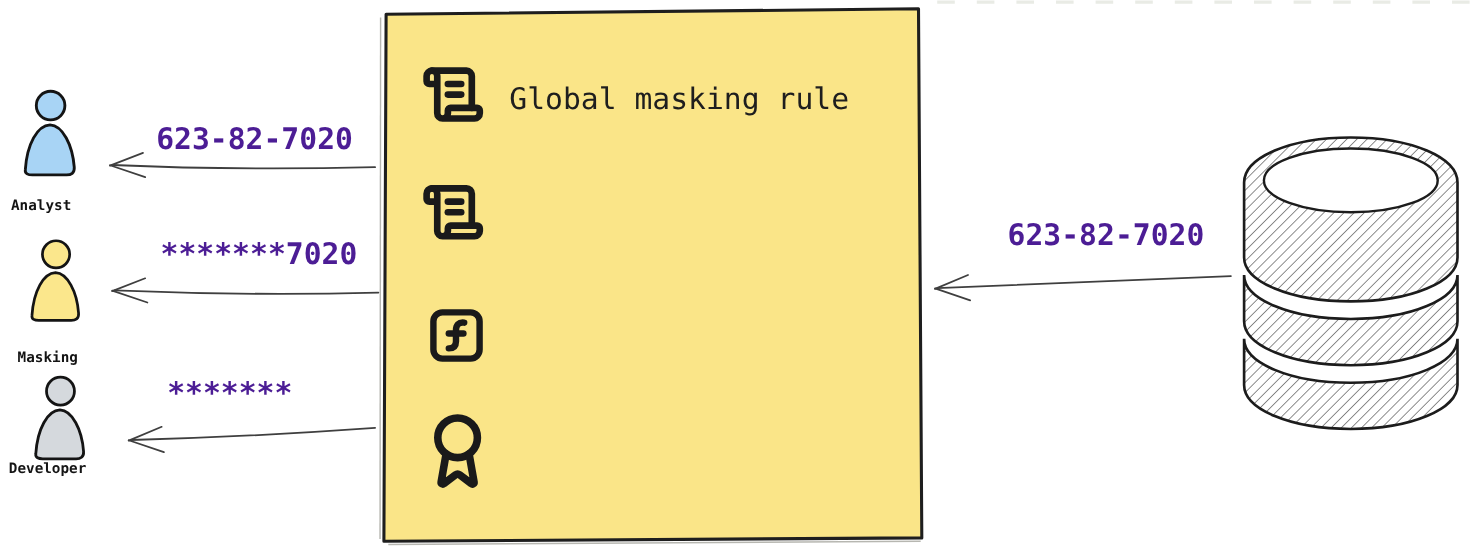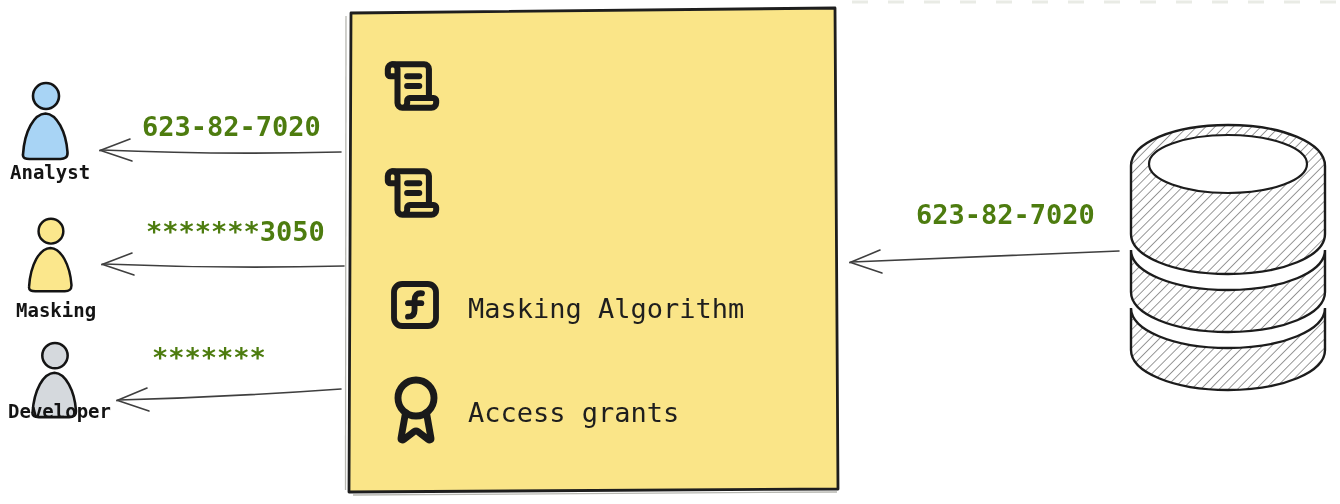--- a/index.html
+++ b/index.html
@@ -26,29 +26,30 @@
     line-height: 32px;
     white-space: nowrap;
     color: #1e1e1e;
   }
   .value-label {
     position: absolute;
     font-size: 27px;
     font-weight: 600;
     line-height: 32px;
     white-space: nowrap;
-    color: #4d7c0f;
+    color: #4c1d95;
   }
   .persona-label {
     position: absolute;
-    font-size: 19px;
+    font-size: 13px;
     font-weight: 600;
     line-height: 22px;
     white-space: nowrap;
     color: #141414;
+    margin-top: 16px;
   }
 </style>
 </head>
 <body>
 
 <div class="canvas">
 
   <svg class="abs" style="left:0;top:0" width="1340" height="504" viewBox="0 0 1340 504">
 
     <line x1="852" y1="2" x2="1338" y2="2" stroke="#e9ebe5" stroke-width="3" stroke-dasharray="16 20"></line>
@@ -87,55 +88,54 @@
     <path d="M10,74.5 C11.5,51 21,34 32.5,33.5 C44,34 53,52 54.5,72 C55,77.5 51.5,79 47.5,79 L16.5,79 C12.5,79 9.6,78 10,74.5 Z" stroke="#141414" stroke-width="2.6" stroke-linejoin="round" fill="#a8d4f5"></path>
   </svg>
   <div class="persona-label" style="left:10px;top:161px">Analyst</div>
   <div class="value-label" style="left:142px;top:111px">623-82-7020</div>
 
   <svg class="abs" style="left:19px;top:216px" width="62" height="80" viewBox="0 0 64 84">
     <circle cx="33" cy="16" r="13" stroke="#141414" stroke-width="2.6" fill="#fbe78c"></circle>
     <path d="M10,74.5 C11.5,51 21,34 32.5,33.5 C44,34 53,52 54.5,72 C55,77.5 51.5,79 47.5,79 L16.5,79 C12.5,79 9.6,78 10,74.5 Z" stroke="#141414" stroke-width="2.6" stroke-linejoin="round" fill="#fbe78c"></path>
   </svg>
   <div class="persona-label" style="left:16px;top:299px">Masking</div>
-  <div class="value-label" style="left:146px;top:216px">*******3050</div>
+  <div class="value-label" style="left:146px;top:216px">*******7020</div>
 
   <svg class="abs" style="left:22px;top:340px" width="64" height="82" viewBox="0 0 64 84">
     <circle cx="33" cy="16" r="13" stroke="#141414" stroke-width="2.6" fill="#d5d9dd"></circle>
     <path d="M10,74.5 C11.5,51 21,34 32.5,33.5 C44,34 53,52 54.5,72 C55,77.5 51.5,79 47.5,79 L16.5,79 C12.5,79 9.6,78 10,74.5 Z" stroke="#141414" stroke-width="2.6" stroke-linejoin="round" fill="#d5d9dd"></path>
   </svg>
   <div class="persona-label" style="left:8px;top:400px">Developer</div>
   <div class="value-label" style="left:152px;top:342px">*******</div>
 
   <svg class="abs" style="left:383px;top:57px" width="58" height="58" viewBox="0 0 24 24" fill="none" stroke="#1a1a1a" stroke-width="2.5" stroke-linecap="round" stroke-linejoin="round">
     <path d="M15 12h-5"></path>
       <path d="M15 8h-5"></path>
     <path d="M19 17V5a2 2 0 0 0-2-2H4"></path>
     <path d="M8 21h12a2 2 0 0 0 2-2v-1a1 1 0 0 0-1-1H11a1 1 0 0 0-1 1v1a2 2 0 1 1-4 0V5a2 2 0 1 0-4 0v2a1 1 0 0 0 1 1h3"></path>
   </svg>
+  <div class="item-label" style="left:463px;top:75px">Global masking rule</div>
 
   <svg class="abs" style="left:383px;top:164px" width="58" height="58" viewBox="0 0 24 24" fill="none" stroke="#1a1a1a" stroke-width="2.5" stroke-linecap="round" stroke-linejoin="round">
     <path d="M15 12h-5"></path>
       <path d="M15 8h-5"></path>
     <path d="M19 17V5a2 2 0 0 0-2-2H4"></path>
     <path d="M8 21h12a2 2 0 0 0 2-2v-1a1 1 0 0 0-1-1H11a1 1 0 0 0-1 1v1a2 2 0 1 1-4 0V5a2 2 0 1 0-4 0v2a1 1 0 0 0 1 1h3"></path>
   </svg>
 
   <svg class="abs" style="left:387px;top:277px" width="56" height="56" viewBox="0 0 24 24" fill="none" stroke="#1a1a1a" stroke-width="2.5" stroke-linecap="round" stroke-linejoin="round">
     <rect width="18" height="18" x="3" y="3" rx="3.5"></rect>
     <path d="M9 17c2 0 2.8-1 2.8-2.8V10c0-2 1-3.3 3.2-3"></path>
     <path d="M9 11.2h5.7"></path>
   </svg>
-  <div class="item-label" style="left:468px;top:293px">Masking Algorithm</div>
 
   <svg class="abs" style="left:380px;top:374px" width="72" height="72" viewBox="0 0 24 24" fill="none" stroke="#1a1a1a" stroke-width="2.3" stroke-linecap="round" stroke-linejoin="round">
     <circle cx="12" cy="8" r="6"></circle>
     <path d="m15.477 12.89 1.515 8.526a.5.5 0 0 1-.81.47l-3.58-2.687a1 1 0 0 0-1.197 0l-3.586 2.686a.5.5 0 0 1-.81-.469l1.514-8.526"></path>
   </svg>
-  <div class="item-label" style="left:468px;top:397px">Access grants</div>
 
   <svg class="abs" style="left:1124px;top:116px" width="208" height="282" viewBox="0 0 208 282">
     <defs>
       <pattern id="hatch" width="6.5" height="6.5" patternUnits="userSpaceOnUse" patternTransform="rotate(45)">
         <line x1="0" y1="0" x2="0" y2="6.5" stroke="#3a3a3a" stroke-width="1.05"></line>
       </pattern>
     </defs>
 
     <path d="M7,50 C7,27 49,9 104,9 C159,9 201,27 201,50 L201,118 C201,140 159,158 104,158 C49,158 7,140 7,118 Z" fill="url(#hatch)" stroke="#1c1c1c" stroke-width="2.4"></path>
 

